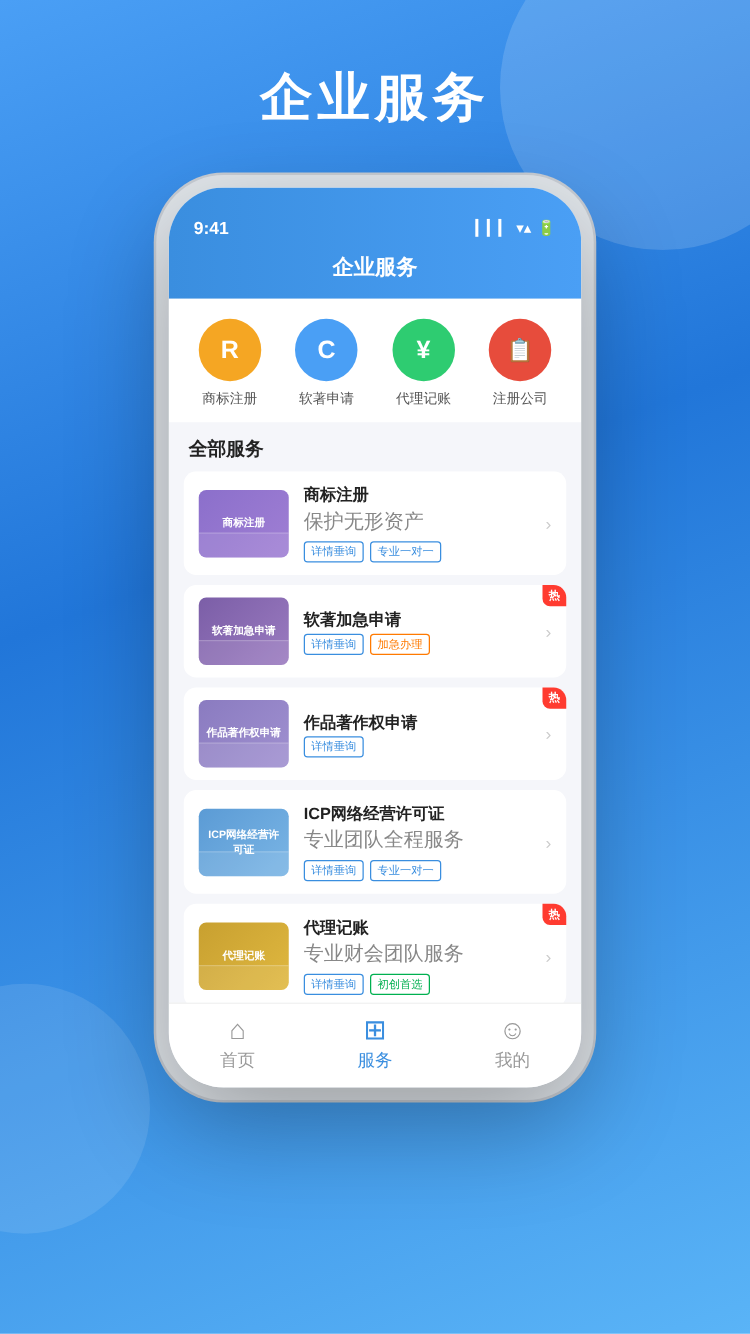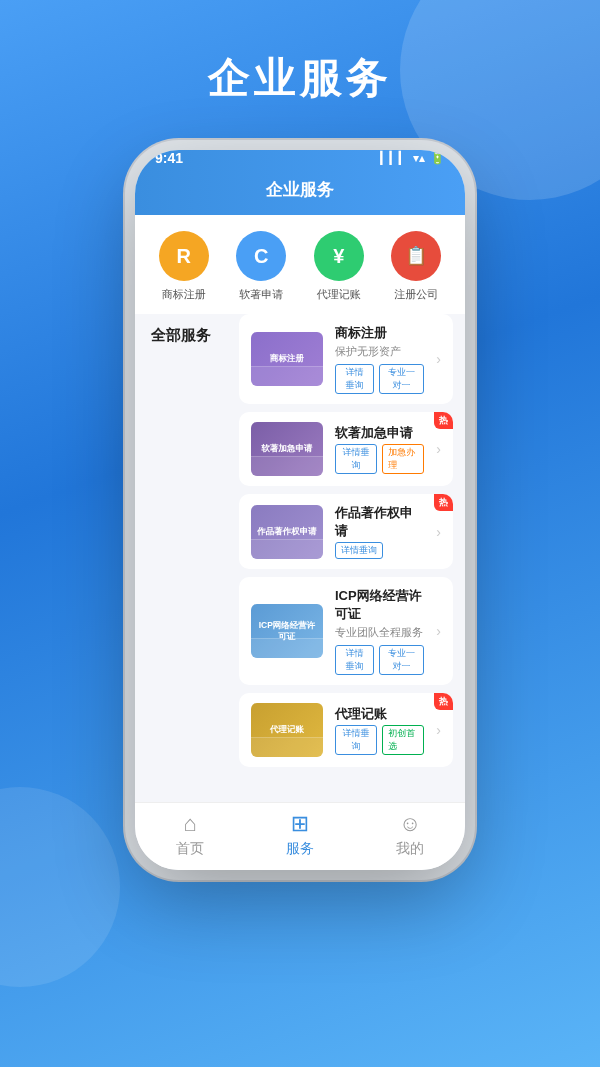--- a/index.html
+++ b/index.html
@@ -70,21 +70,21 @@
       border-radius: 44px;
       box-shadow: 0 30px 80px rgba(0,0,0,0.3), 0 0 0 10px #e0e5ea, 0 0 0 12px #c8cdd4;
       overflow: hidden;
       display: flex;
       flex-direction: column;
     }
 
     
     .status-bar {
       background: linear-gradient(90deg, #3a8edf 0%, #4a9ff5 100%);
-      padding: 0 20px 6px;
+      padding: 24px 20px 6px;
       display: flex;
       justify-content: space-between;
       align-items: center;
       flex-shrink: 0;
     }
     .status-time {
       font-size: 14px;
       font-weight: 600;
       color: #fff;
     }
@@ -139,21 +139,21 @@
       font-size: 11px;
       color: #555;
     }
 
     
     .service-section {
       background: #f5f6fa;
       flex: 1;
       overflow: hidden;
       display: flex;
-      flex-direction: row;
+      flex-direction: column;
     }
     .section-title {
       font-size: 15px;
       font-weight: 700;
       color: #222;
       padding: 12px 16px 8px;
     }
     .service-list {
       flex: 1;
       overflow: hidden;
@@ -196,21 +196,21 @@
     .service-info {
       flex: 1;
     }
     .service-name {
       font-size: 13px;
       font-weight: 600;
       color: #222;
       margin-bottom: 2px;
     }
     .service-desc {
-      font-size: 11px;
+      font-size: 16px;
       color: #888;
       margin-bottom: 5px;
     }
     .service-tags {
       display: flex;
       gap: 5px;
     }
     .tag {
       font-size: 9px;
       padding: 1px 5px;
@@ -417,20 +417,21 @@
         </div>
 
         <div class="service-item">
           <div class="hot-badge">热</div>
           <div class="service-thumb thumb-agency">
             <span class="service-thumb-text">代理记账</span>
             <div class="thumb-overlay"></div>
           </div>
           <div class="service-info">
             <div class="service-name">代理记账</div>
+            <div class="service-desc">专业财会团队服务</div>
             <div class="service-tags">
               <span class="tag tag-blue">详情垂询</span>
               <span class="tag tag-green">初创首选</span>
             </div>
           </div>
           <span class="chevron">›</span>
         </div>
 
       </div>
     </div>

